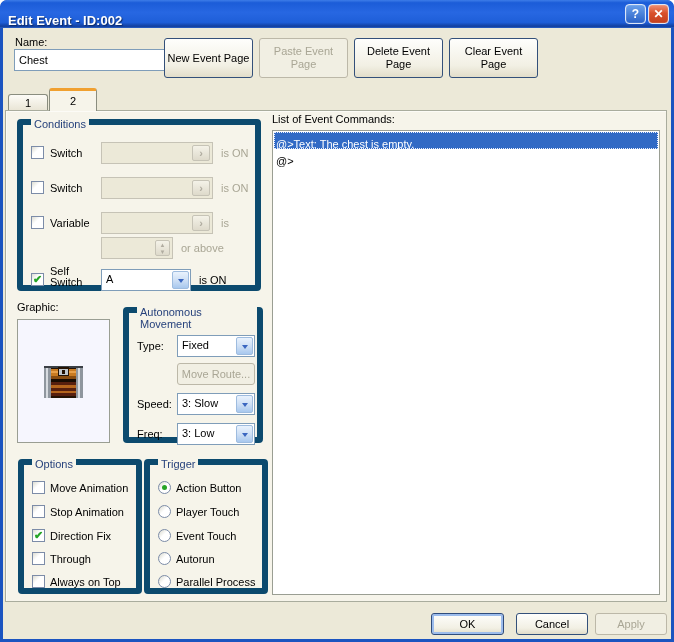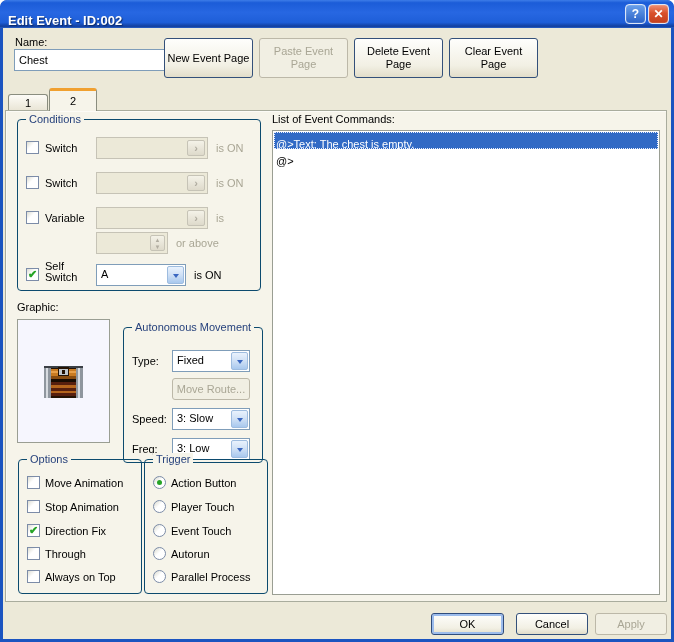--- a/index.html
+++ b/index.html
@@ -29,21 +29,21 @@
     border-radius:3px;font:inherit;color:#000;text-align:center;cursor:default;}
   .page-btn{width:89px;height:40px;line-height:13px;padding:2px;}
   .xp-btn.disabled{border-color:#bcb8a8;color:var(--dis-text);background:#f1efe3;}
   .tab{position:absolute;border:1px solid #8a8d7f;border-bottom:none;border-radius:3px 3px 0 0;
     text-align:center;z-index:3;}
   .tab-1{left:5px;top:66px;width:40px;height:17px;background:linear-gradient(180deg,#fdfcf7,#e8e4d4);line-height:16px;}
   .tab-2{left:46px;top:60px;width:48px;height:23px;background:var(--panel);line-height:20px;
     border-top:3px solid var(--orange);z-index:5;}
   .tab-panel{position:absolute;left:2px;top:82px;width:662px;height:492px;background:var(--panel);
     border:1px solid #a9ac9d;box-shadow:inset 1px 1px 0 #fcfbf6;z-index:4;}
-  .group{position:absolute;border:1px solid #0c4a6e;border-radius:4px;}
+  .group{position:absolute;border:6px solid #0c4a6e;border-radius:4px;}
   .group>.legend{position:absolute;left:8px;top:-7px;background:var(--panel);padding:0 3px;color:var(--grp);}
   
   .cb{position:absolute;width:13px;height:13px;background:linear-gradient(135deg,#dcdcd2,#fff 40%);
     border:1px solid #7c8ca8;display:flex;align-items:center;justify-content:center;}
   .cb .mark{display:none;color:var(--green);font-size:11px;font-weight:bold;line-height:11px;}
   .cb.checked .mark{display:block;}
   .rb{position:absolute;width:13px;height:13px;border-radius:50%;background:linear-gradient(135deg,#d8d8cc,#fff 45%);
     border:1px solid #7c8ca8;display:flex;align-items:center;justify-content:center;}
   .rb .dot{display:none;width:5px;height:5px;border-radius:50%;background:var(--green);}
   .rb.selected .dot{display:block;}
@@ -176,21 +176,21 @@
           <rect x="1" y="2.5" width="2.6" height="11.5" fill="#8f969e"></rect>
           <rect x="1.6" y="2.5" width="0.8" height="11.5" fill="#d7dbe0"></rect>
           <rect x="12.4" y="2.5" width="2.6" height="11.5" fill="#8f969e"></rect>
           <rect x="13" y="2.5" width="0.8" height="11.5" fill="#d7dbe0"></rect>
           <rect x="1" y="2.5" width="14" height="0.7" fill="#3a3f45"></rect>
           <rect x="6.2" y="3.2" width="3.6" height="2.6" fill="#c0c6cc" stroke="#241204" stroke-width="0.5"></rect>
           <rect x="7.4" y="4" width="1.2" height="1.2" fill="#241204"></rect>
         </svg>
       </div>
 
-      <div class="group" style="left:117px;top:196px;width:140px;height:136px;margin-top:20px;">
+      <div class="group" style="left:117px;top:196px;width:140px;height:136px;">
         <span class="legend">Autonomous Movement</span>
         <span class="lbl" style="left:8px;top:27px;">Type:</span>
         <div class="combo" style="left:48px;top:22px;width:78px;">
           <span>Fixed</span>
           <span class="cbtn">
               <span class="chev"></span>
             </span>
         </div>
         <button class="xp-btn disabled" style="position:absolute;left:48px;top:50px;width:78px;height:22px;">Move Route...</button>
         <span class="lbl" style="left:8px;top:85px;">Speed:</span>

